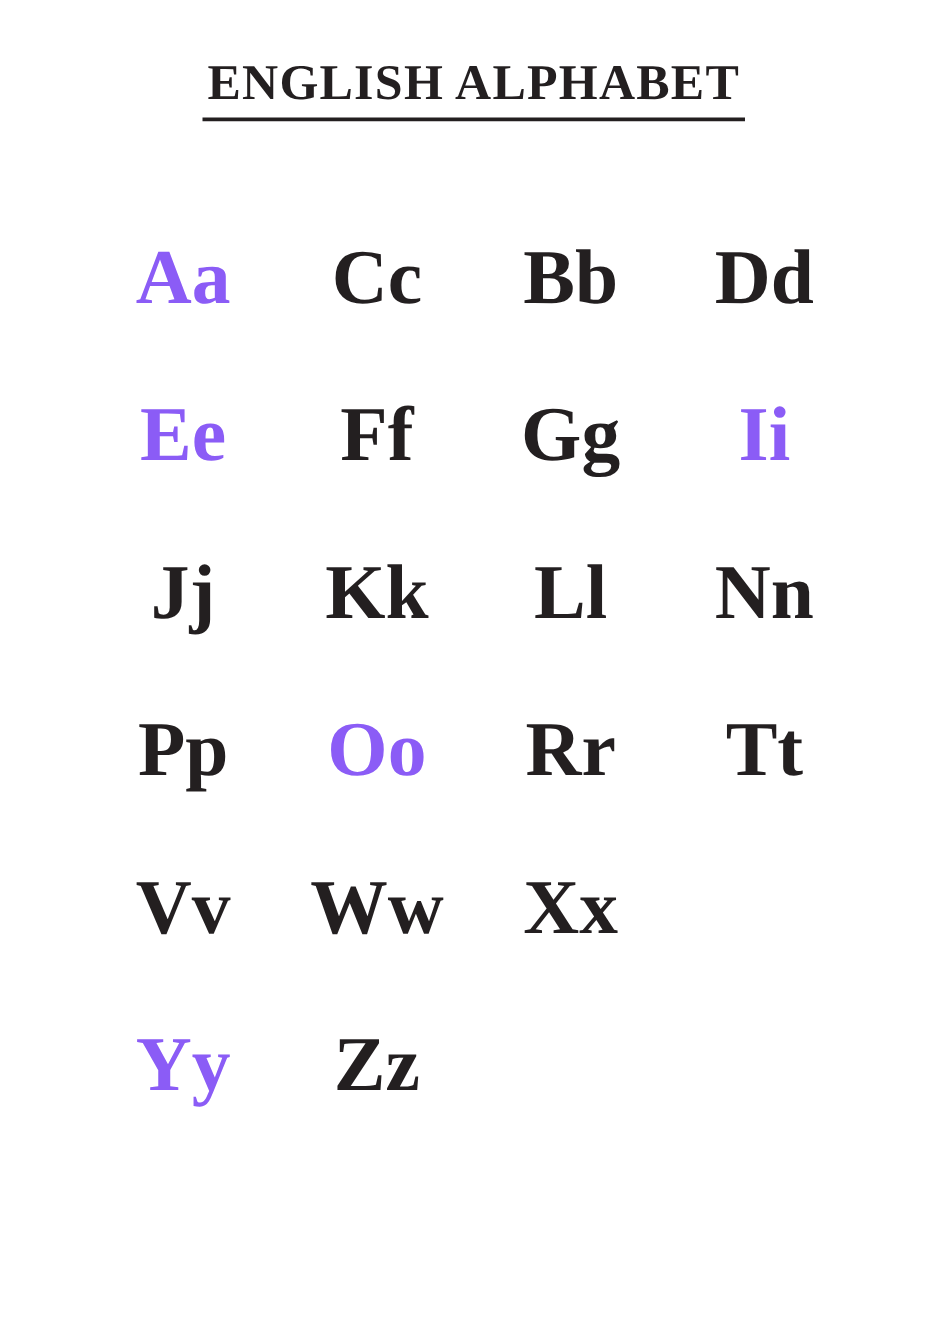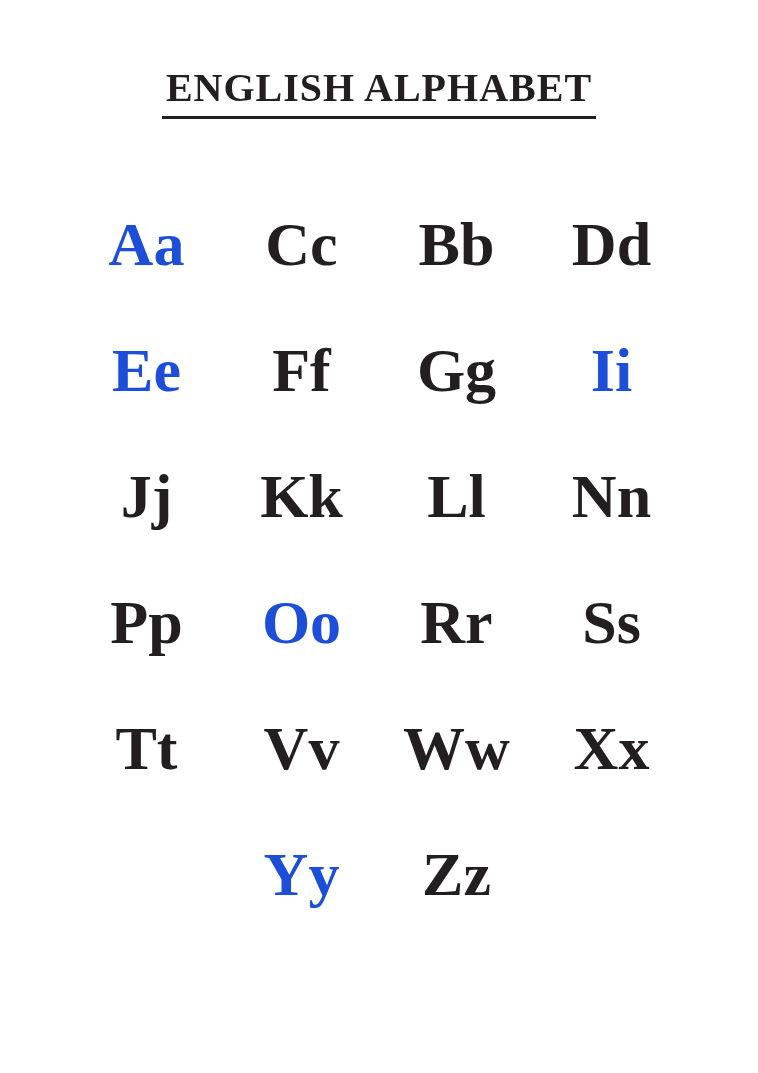--- a/index.html
+++ b/index.html
@@ -17,21 +17,21 @@
   .page {
     position: relative;
     width: 758px;
     height: 1073px;
     background: #ffffff;
     box-sizing: border-box;
   }
   .title-wrap {
     width: 100%;
     text-align: center;
-    padding-top: 64px;
+    padding-top: 42px;
   }
   .title {
     display: inline-block;
     font-family: "Liberation Serif", "DejaVu Serif", serif;
     font-weight: bold;
     font-size: 40px;
     letter-spacing: 1px;
     color: #231f20;
     padding: 0 4px 4px 4px;
     border-bottom: 3px solid #231f20;
@@ -51,21 +51,21 @@
     align-items: center;
     justify-content: center;
     font-family: "Liberation Serif", "DejaVu Serif", serif;
     font-weight: bold;
     font-size: 62px;
     line-height: 1;
     color: #231f20;
     user-select: none;
   }
   .cell.red {
-    color: #1d4ed8;
+    color: #8b5cf6;
     text-align: right;
   }
   .cell.empty {
     visibility: hidden;
   }
 </style>
 </head>
 <body>
 
 <div class="page">
@@ -87,21 +87,20 @@
     <div class="cell red">Ii</div>
     <div class="cell">Jj</div>
     <div class="cell">Kk</div>
     <div class="cell">Ll</div>
 
     <div class="cell">Nn</div>
     <div class="cell">Pp</div>
     <div class="cell red">Oo</div>
 
     <div class="cell">Rr</div>
-    <div class="cell">Ss</div>
     <div class="cell">Tt</div>
 
     <div class="cell">Vv</div>
     <div class="cell">Ww</div>
     <div class="cell">Xx</div>
 
     <div class="cell empty"></div>
     <div class="cell red">Yy</div>
     <div class="cell">Zz</div>
     <div class="cell empty"></div>

